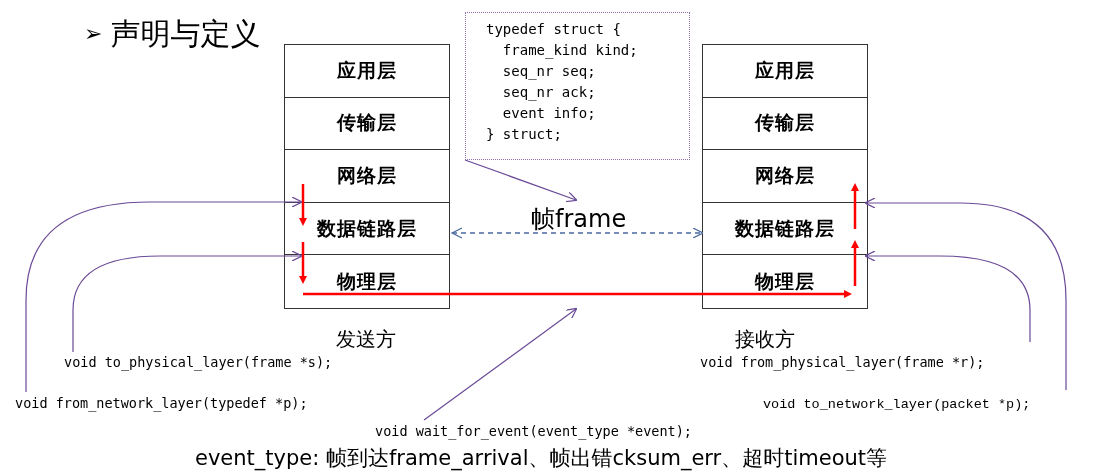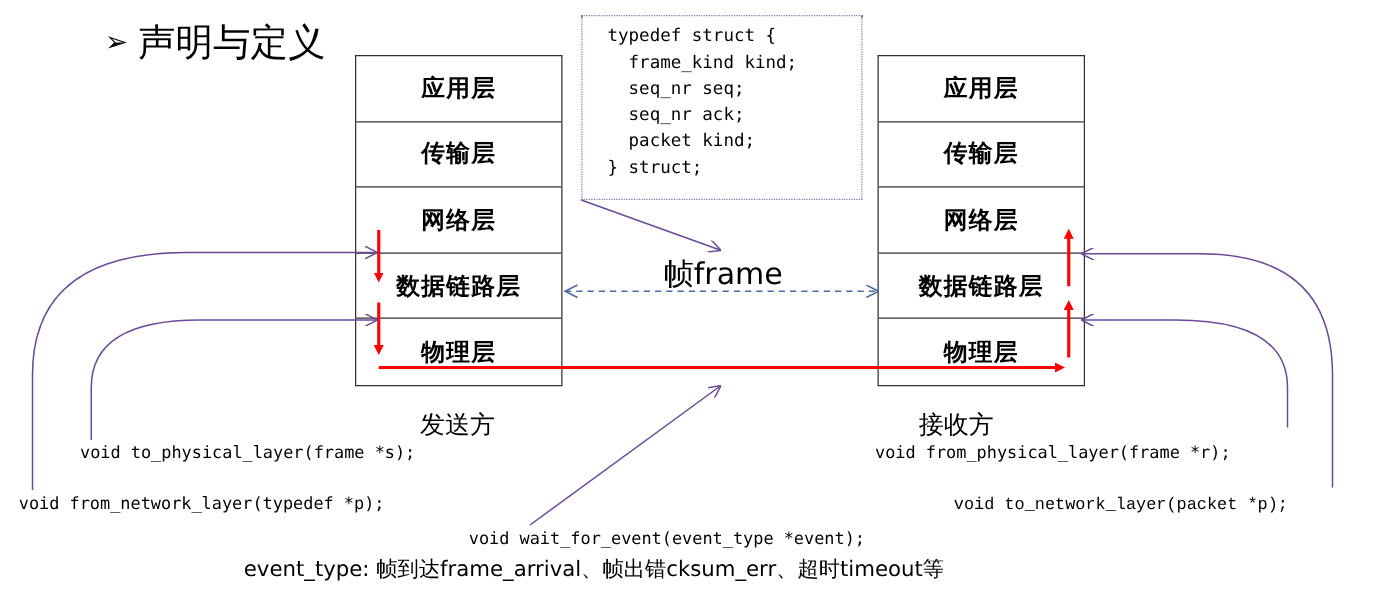--- a/index.html
+++ b/index.html
@@ -14,21 +14,21 @@
                   font-size: 19px; font-weight: bold; letter-spacing: 1px; }
   .stack .layer:last-child { border-bottom: none; }
   #stack-left { left: 284px; top: 44px; height: 265px; }
   #stack-right { left: 702px; top: 44px; height: 265px; }
   .codebox { left: 465px; top: 12px; width: 225px; height: 148px; box-sizing: border-box;
              border: 1.5px dotted #8e72b4; padding: 6px 0 0 20px; }
   .codebox pre { margin: 0; font-family: "DejaVu Sans Mono", monospace; font-size: 14px; line-height: 21px; }
   .side-label { font-size: 20px; white-space: nowrap; }
   .code { font-family: "DejaVu Sans Mono", monospace; font-size: 13.5px; white-space: nowrap; }
   .frame-label { left: 531px; top: 203px; font-size: 24px; white-space: nowrap; }
-  .footer { left: 195px; top: 444px; font-size: 17px; white-space: nowrap; }
+  .footer { left: 195px; top: 444px; font-size: 21px; white-space: nowrap; }
   svg#lines { position: absolute; left: 0; top: 0; }
 </style>
 </head>
 <body>
 
 <div class="abs title">
   <span class="bullet">➢</span><span>声明与定义</span>
 </div>
 
 <div class="stack" id="stack-left">
@@ -45,21 +45,21 @@
   <div class="layer">网络层</div>
   <div class="layer">数据链路层</div>
   <div class="layer">物理层</div>
 </div>
 
 <div class="abs codebox">
   <pre><span>typedef struct {</span>
 <span>  frame_kind kind;</span>
 <span>  seq_nr seq;</span>
 <span>  seq_nr ack;</span>
-<span>  packet kind;</span>
+<span>  event info;</span>
 <span>} struct;</span></pre>
 </div>
 
 <svg id="lines" width="1113" height="474">
   <defs>
     <marker id="redhead" markerWidth="8" markerHeight="8" refX="4" refY="4" orient="auto" markerUnits="userSpaceOnUse" viewBox="0 0 8 8">
       <path d="M0,0 L8,4 L0,8 Z" fill="#ff0000"></path>
     </marker>
     <marker id="openhead" markerWidth="10" markerHeight="10" refX="9" refY="5" orient="auto" markerUnits="userSpaceOnUse" viewBox="0 0 10 10">
       <path d="M0,0 L10,5 L0,10" fill="none" stroke="#6a4a96" stroke-width="1.2"></path>

